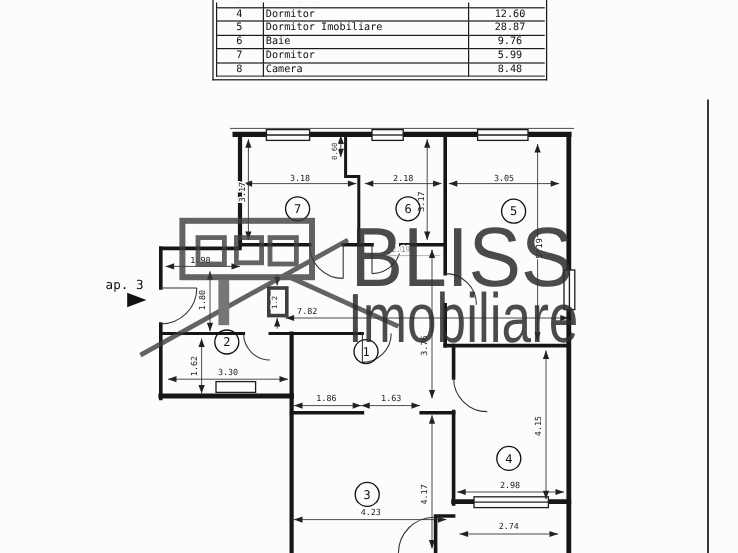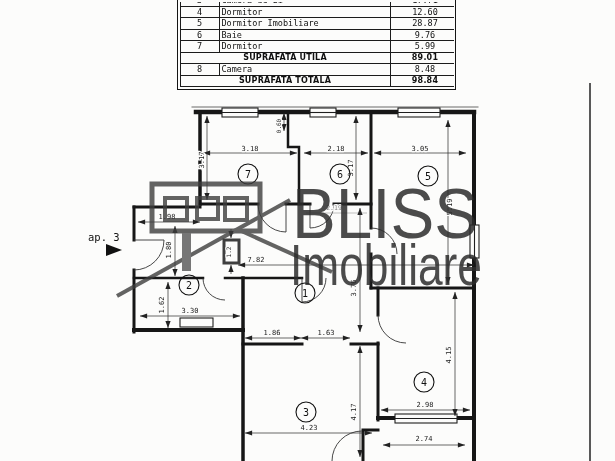--- a/index.html
+++ b/index.html
@@ -218,31 +218,23 @@
         <tr>
           <td class="c-num">6</td>
           <td class="c-name">Baie</td>
           <td class="c-val">9.76</td>
         </tr>
         <tr>
           <td class="c-num">7</td>
           <td class="c-name">Dormitor</td>
           <td class="c-val">5.99</td>
         </tr>
-        <tr class="sum">
-          <td colspan="2">SUPRAFATA UTILA</td>
-          <td class="c-val">89.01</td>
-        </tr>
         <tr>
           <td class="c-num">8</td>
           <td class="c-name">Camera</td>
           <td class="c-val">8.48</td>
-        </tr>
-        <tr class="sum">
-          <td colspan="2">SUPRAFATA TOTALA</td>
-          <td class="c-val">98.84</td>
         </tr>
       </tbody>
         </table>
     </div>
   </div>
 
 </div>
 
 </body></html>

